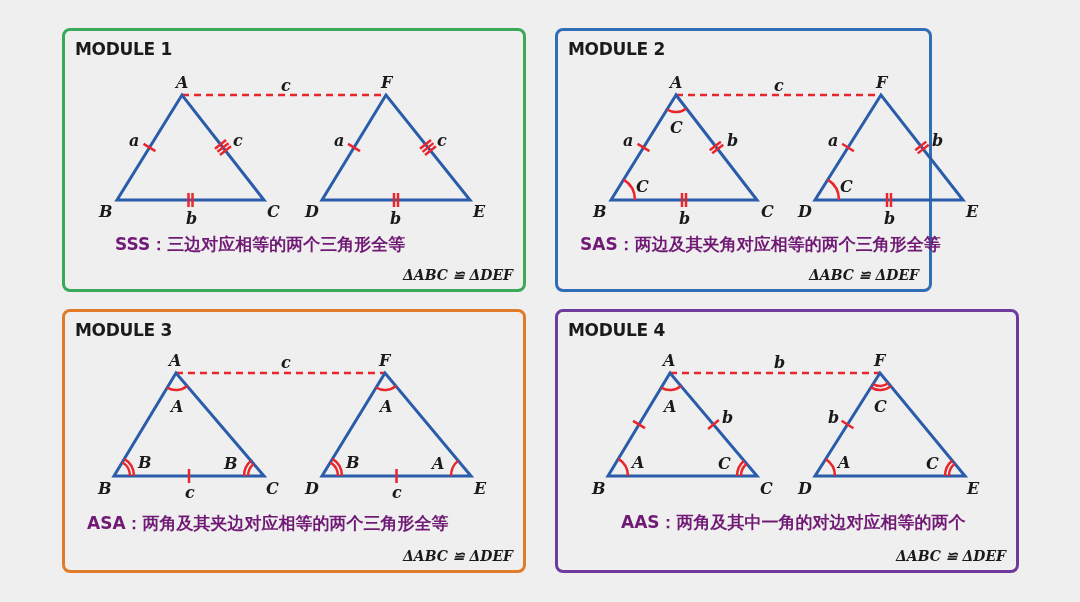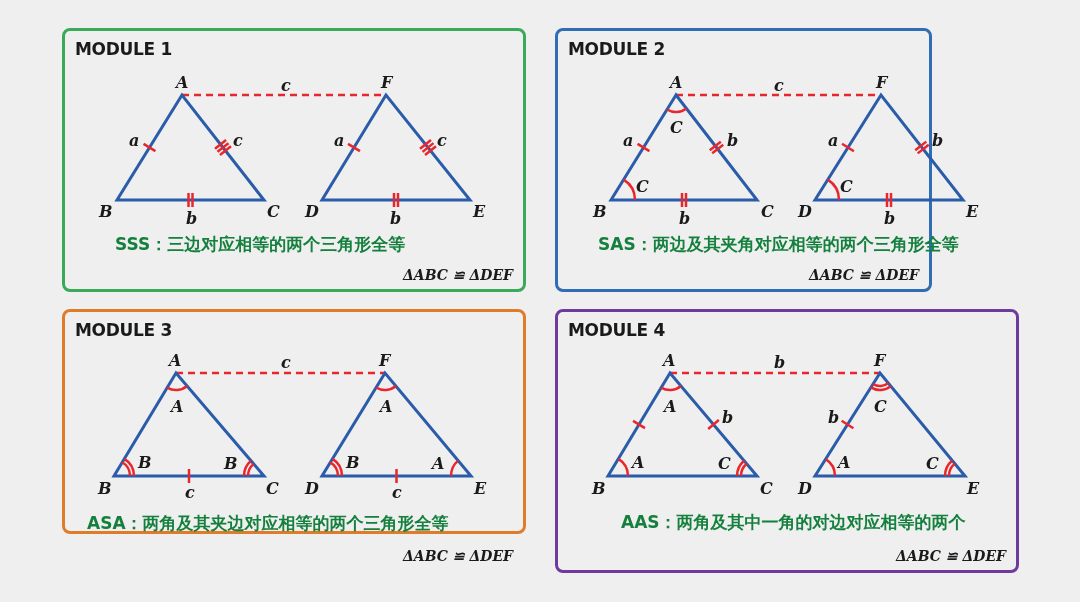--- a/index.html
+++ b/index.html
@@ -8,21 +8,21 @@
     font-family: "DejaVu Sans", "Liberation Sans", sans-serif;
   }
   .module {
     position:absolute; box-sizing:border-box; border:3px solid; border-radius:8px; background:#efefef;text-decoration:underline;
   }
   .module-title {
     position:absolute; left:10px; top:8px; font-weight:bold; font-size:17px; color:#1a1a1a;
     font-family: "DejaVu Sans", "Liberation Sans", sans-serif; letter-spacing:-0.3px;
   }
   .rule {
-    position:absolute; font-weight:bold; font-size:17px; color:#15803d; white-space:nowrap;
+    position:absolute; font-weight:bold; font-size:17px; color:#701a75; white-space:nowrap;
     font-family: "DejaVu Sans", "Liberation Sans", sans-serif;
   }
   .rule .cont { display:block; }
   .congruence {
     position:absolute; right:10px; font-style:italic; font-weight:bold; font-size:14px; color:#1a1a1a;
     font-family: "DejaVu Serif", "Liberation Serif", serif;
   }
   svg.fig { position:absolute; left:0; top:0; overflow:visible; }
   .lbl { font-family:"DejaVu Serif","Liberation Serif",serif; font-style:italic; font-weight:bold; font-size:16px; fill:#1a1a1a; }
 </style>
@@ -32,27 +32,27 @@
 <div class="module" style="left: 62px; top: 28px; width: 464px; height: 264px; border-color: rgb(58, 170, 90);">
   <div class="module-title">MODULE 1</div>
   <div class="rule" style="left:50px;top:202px;">
     <span>SSS：三边对应相等的两个三角形全等</span>
   </div>
   <div class="congruence" style="top:236px;">ΔABC ≌ ΔDEF</div>
 </div>
 
 <div class="module" style="left: 555px; top: 28px; width: 377px; height: 264px; border-color: rgb(47, 109, 181);">
   <div class="module-title">MODULE 2</div>
-  <div class="rule" style="left:40px;top:202px;">
+  <div class="rule" style="left:22px;top:202px;">
     <span>SAS：两边及其夹角对应相等的两个三角形全等</span>
   </div>
   <div class="congruence" style="top:236px;">ΔABC ≌ ΔDEF</div>
 </div>
 
-<div class="module" style="left: 62px; top: 309px; width: 464px; height: 225px; border-color: rgb(224, 123, 42);">
+<div class="module" style="left: 62px; top: 309px; width: 464px; height: 264px; border-color: rgb(224, 123, 42);">
   <div class="module-title">MODULE 3</div>
   <div class="rule" style="left:22px;top:200px;">
     <span>ASA：两角及其夹边对应相等的两个三角形全等</span>
   </div>
   <div class="congruence" style="top:236px;">ΔABC ≌ ΔDEF</div>
 </div>
 
 <div class="module" style="left: 555px; top: 309px; width: 464px; height: 264px; border-color: rgb(110, 58, 158);">
   <div class="module-title">MODULE 4</div>
   <div class="rule" style="left:30px;top:199px;margin-left:33px;">

